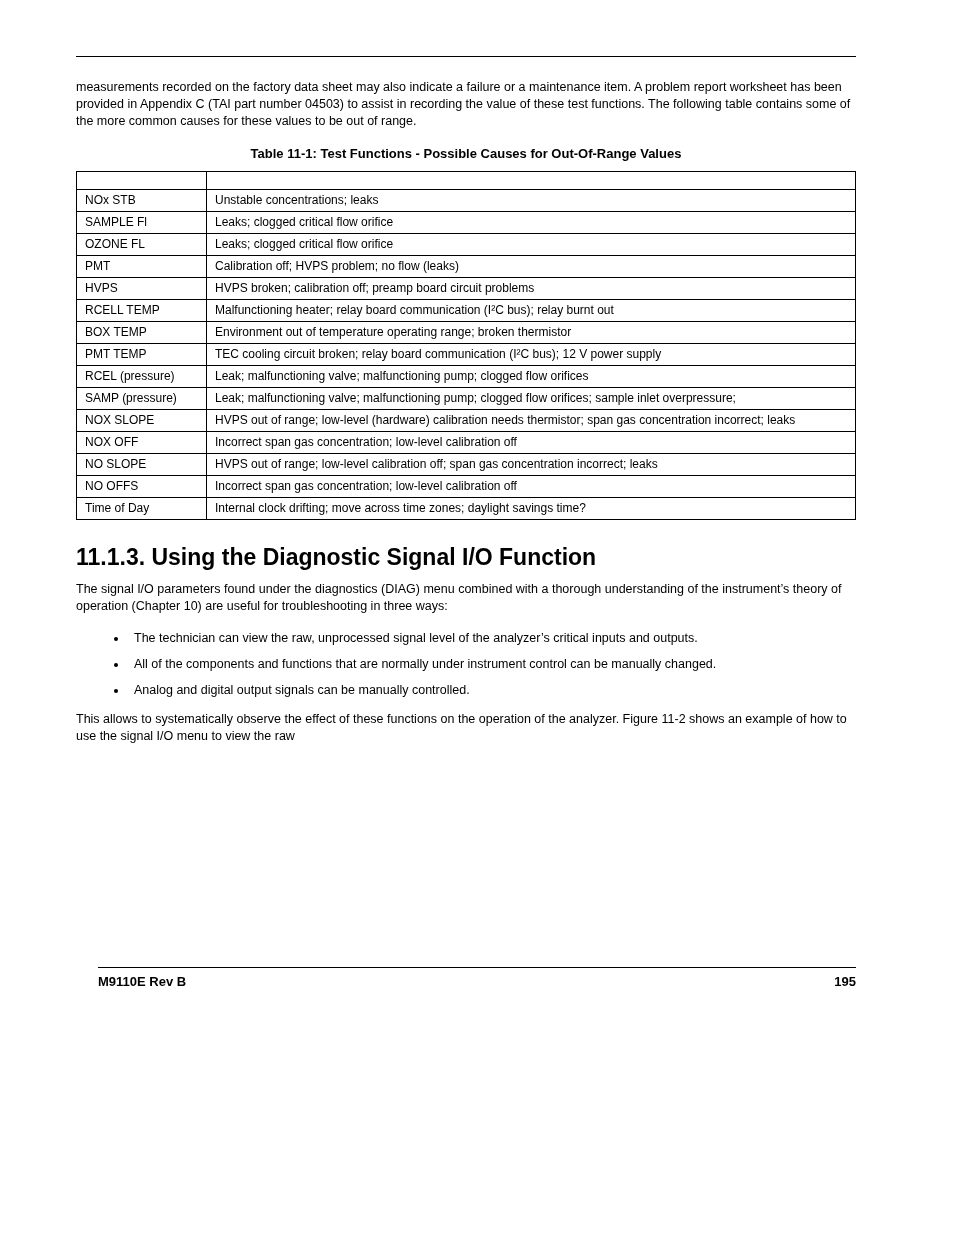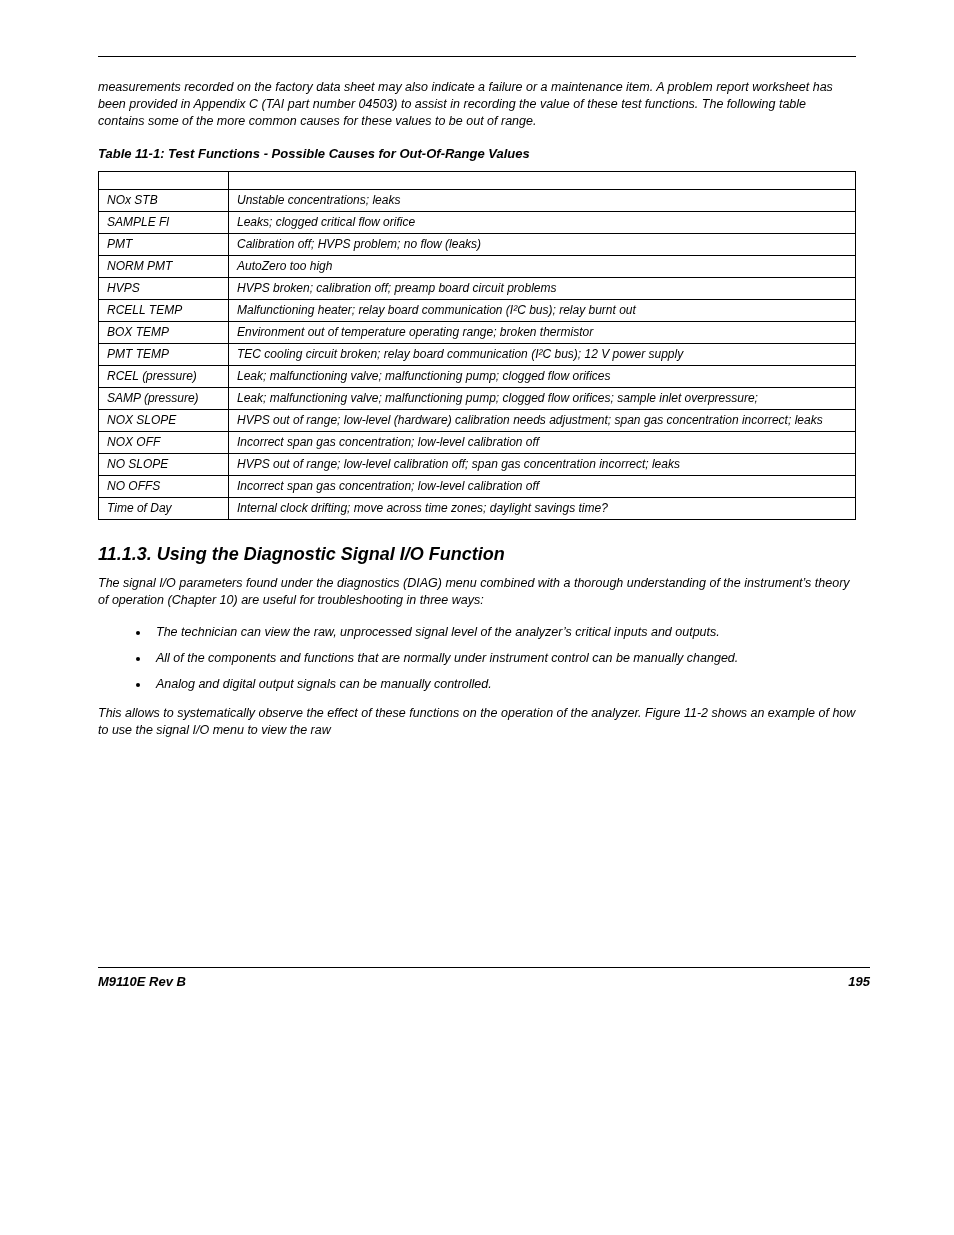--- a/index.html
+++ b/index.html
@@ -6,35 +6,35 @@
     body {
       margin: 0;
       padding: 0;
       font-family: Verdana, Geneva, sans-serif;
       font-size: 12.5px;
       color: #000;
       background: #fff;
       width: 954px;
     }
     .page {
-      padding: 56px 98px 40px 98px;
+      padding: 56px 98px 40px 76px;
       position: relative;
       min-height: 1235px;
-      font-style: italic;
     }
     .top-rule {
       border-top: 1.5px solid #000;
       margin-bottom: 22px;
     }
     .body-para {
       line-height: 1.35;
       margin: 0 0 16px 0;
     }
     .table-caption {
       font-weight: bold;
+      text-align: center;
       margin: 12px 0 10px 0;
       font-size: 13px;
     }
     table.test-functions {
       width: 100%;
       border-collapse: collapse;
       margin-bottom: 24px;
       font-size: 12px;
     }
     table.test-functions td {
@@ -45,36 +45,36 @@
     }
     table.test-functions td:first-child {
       width: 130px;
       white-space: nowrap;
     }
     table.test-functions tr.header-row td {
       height: 18px;
     }
     .section-heading {
       font-weight: bold;
-      font-size: 18px;
+      font-size: 23px;
       margin: 18px 0 10px 0;
     }
     ul.diag-list {
       margin: 10px 0 12px 0;
       padding-left: 52px;
     }
     ul.diag-list li {
       margin-bottom: 9px;
       line-height: 1.35;
       padding-left: 6px;
     }
     .footer {
       position: absolute;
       left: 98px;
-      right: 84px;
+      right: 98px;
       bottom: 246px;
       border-top: 1.5px solid #000;
       padding-top: 6px;
       font-weight: bold;
       font-size: 13px;
     }
     .footer-left { float: left; }
     .footer-right { float: right; }
   </style>
 </head>
@@ -96,26 +96,26 @@
     </tr>
     <tr>
           <td>NOx STB</td>
           <td>Unstable concentrations; leaks</td>
         </tr>
     <tr>
           <td>SAMPLE Fl</td>
           <td>Leaks; clogged critical flow orifice</td>
         </tr>
     <tr>
+          <td>OZONE FL</td>
+          <td>Leaks; clogged critical flow orifice</td>
+        </tr>
+    <tr>
           <td>PMT</td>
           <td>Calibration off; HVPS problem; no flow (leaks)</td>
-        </tr>
-    <tr>
-          <td>NORM PMT</td>
-          <td>AutoZero too high</td>
         </tr>
     <tr>
           <td>HVPS</td>
           <td>HVPS broken; calibration off; preamp board circuit problems</td>
         </tr>
     <tr>
           <td>RCELL TEMP</td>
           <td>Malfunctioning heater; relay board communication (I²C bus); relay burnt out</td>
         </tr>
     <tr>
@@ -129,21 +129,21 @@
     <tr>
           <td>RCEL (pressure)</td>
           <td>Leak; malfunctioning valve; malfunctioning pump; clogged flow orifices</td>
         </tr>
     <tr>
           <td>SAMP (pressure)</td>
           <td>Leak; malfunctioning valve; malfunctioning pump; clogged flow orifices; sample inlet overpressure;</td>
         </tr>
     <tr>
           <td>NOX SLOPE</td>
-          <td>HVPS out of range; low-level (hardware) calibration needs adjustment; span gas concentration incorrect; leaks</td>
+          <td>HVPS out of range; low-level (hardware) calibration needs thermistor; span gas concentration incorrect; leaks</td>
         </tr>
     <tr>
           <td>NOX OFF</td>
           <td>Incorrect span gas concentration; low-level calibration off</td>
         </tr>
     <tr>
           <td>NO SLOPE</td>
           <td>HVPS out of range; low-level calibration off; span gas concentration incorrect; leaks</td>
         </tr>
     <tr>

